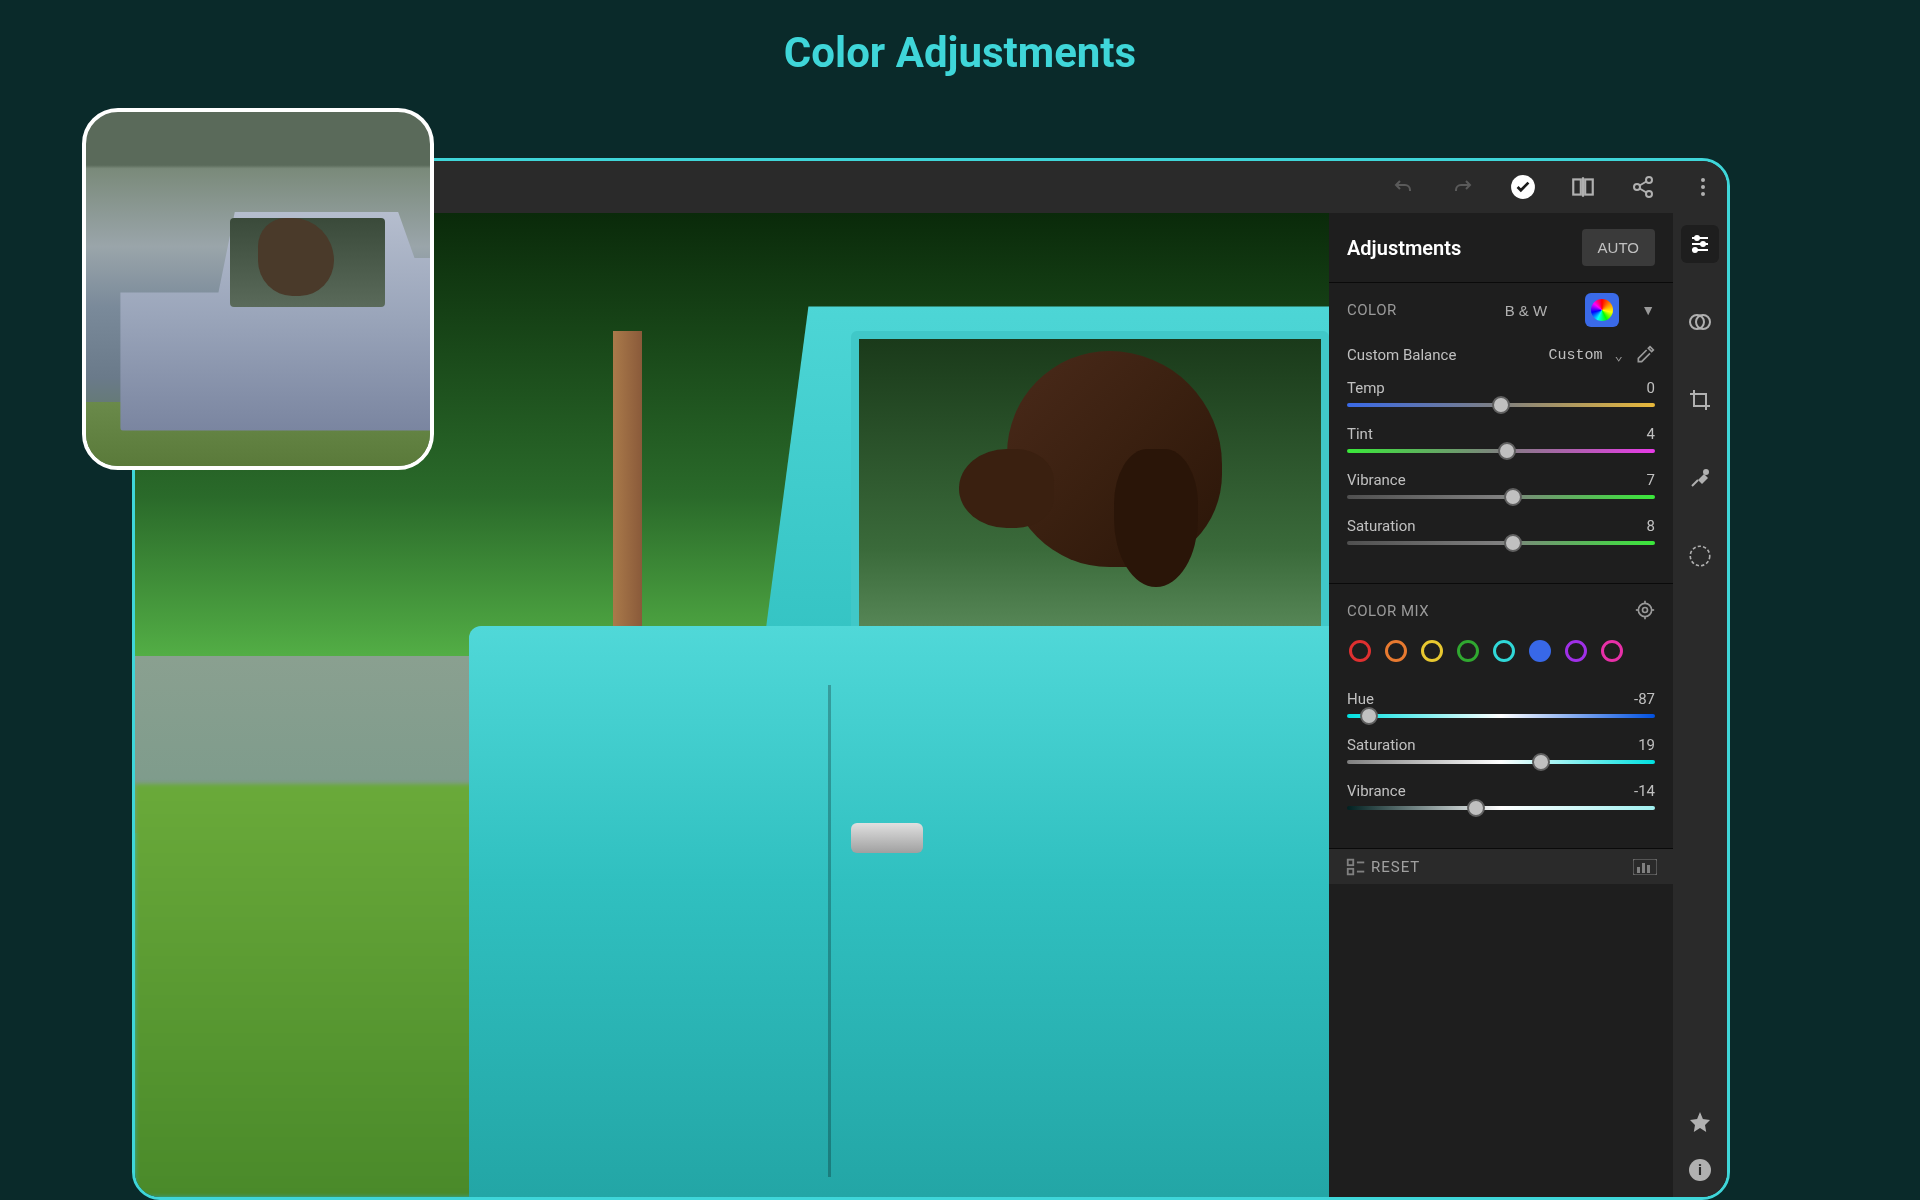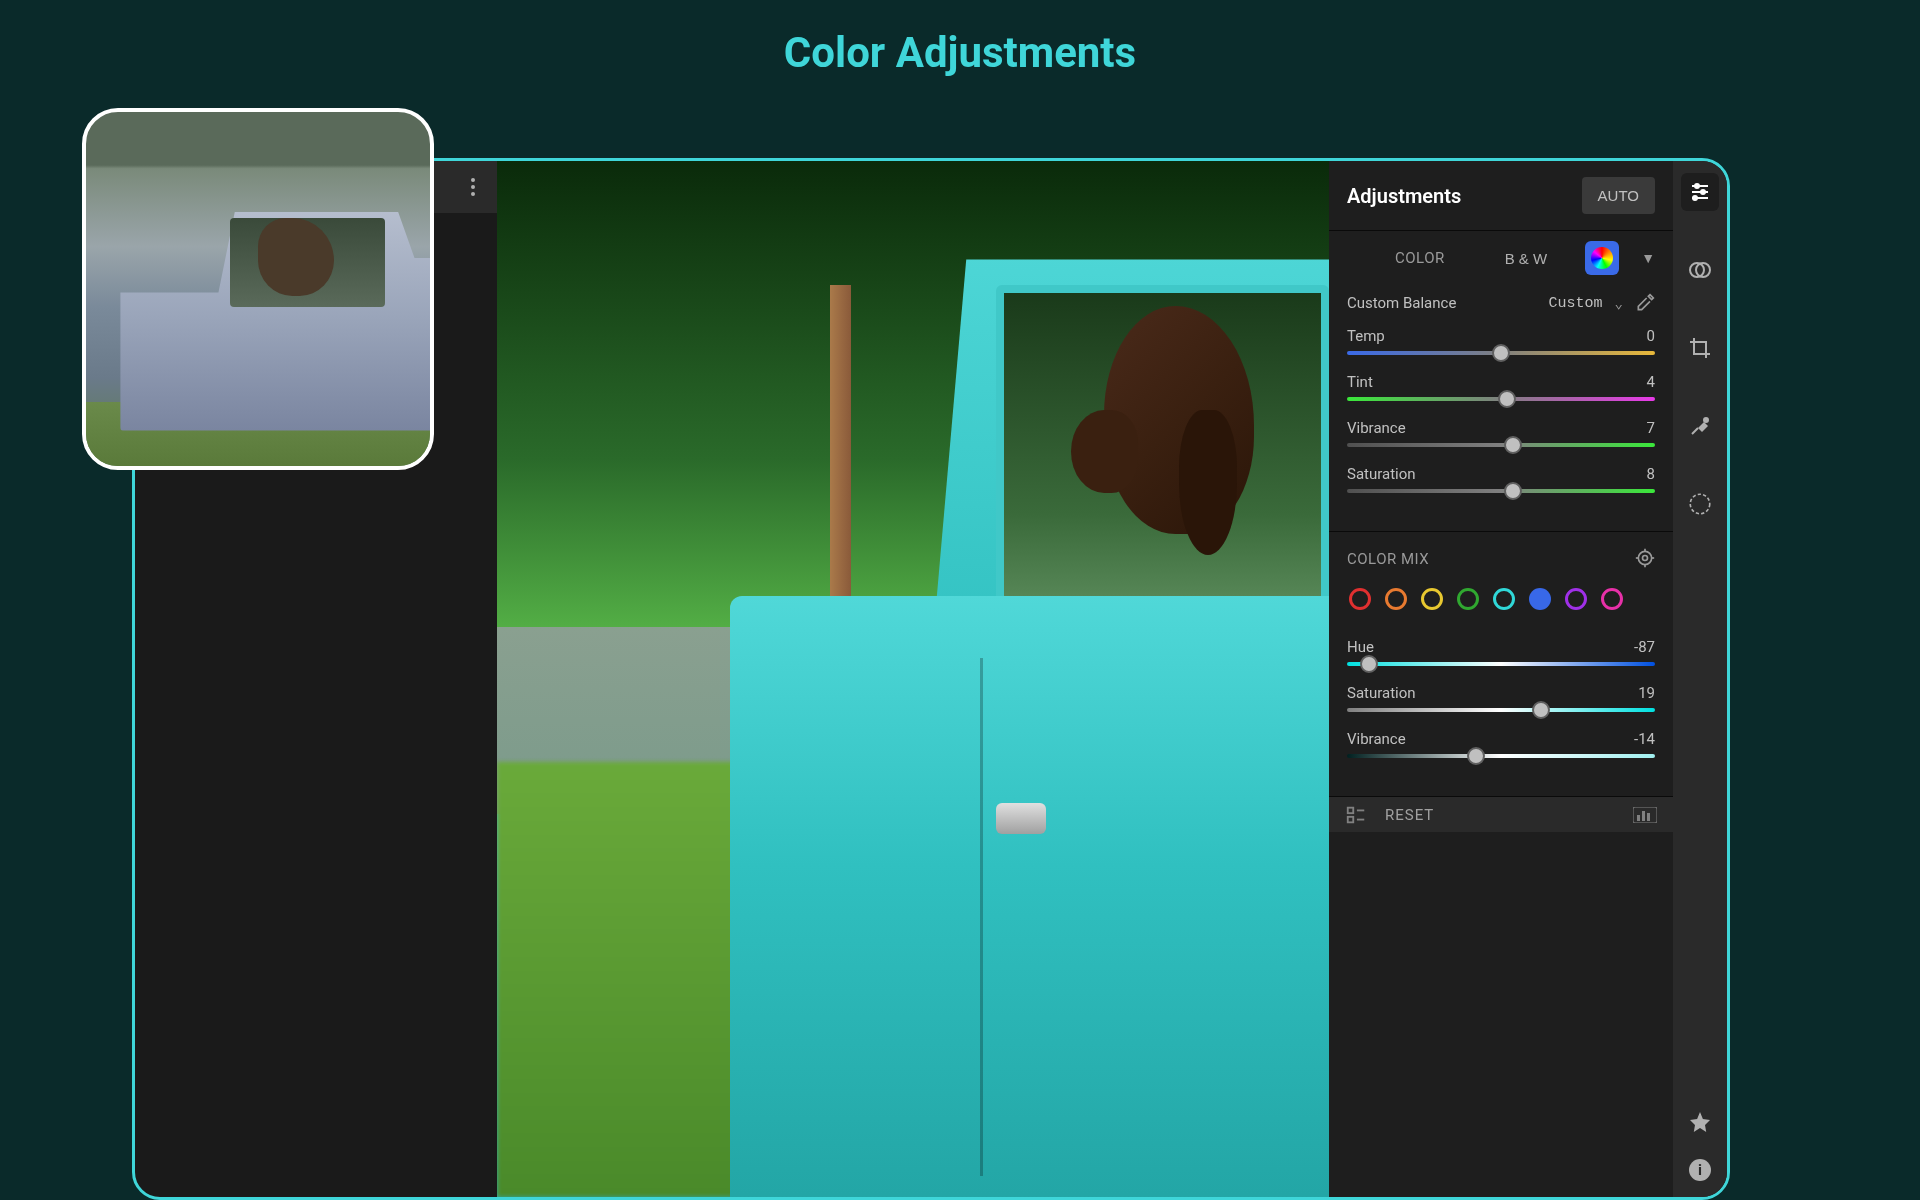--- a/index.html
+++ b/index.html
@@ -27,20 +27,21 @@
     position: absolute;
     top: 158px;
     left: 132px;
     width: 1598px;
     height: 1042px;
     background: #1a1a1a;
     border: 3px solid #3fd6d9;
     border-radius: 28px;
     overflow: hidden;
     display: flex;
+    flex-direction: column;
   }
 
   .thumbnail {
     position: absolute;
     top: 108px;
     left: 82px;
     width: 352px;
     height: 362px;
     border: 4px solid #ffffff;
     border-radius: 36px;
@@ -274,21 +275,20 @@
 
   .color-section {
     padding: 10px 18px 20px 18px;
     border-top: 1px solid #0a0a0a;
   }
   .color-header {
     display: flex;
     align-items: center;
     gap: 22px;
     margin-bottom: 18px;
-    margin-left: 48px;
   }
   .section-label {
     flex: 1;
     color: #9a9a9a;
     font-size: 15px;
     letter-spacing: 0.5px;
   }
   .bw-btn {
     background: transparent;
     color: #b0b0b0;
@@ -394,21 +394,21 @@
   }
   .swatch.active-solid {
     border: none;
   }
 
   .bottom-bar {
     height: 36px;
     background: #2a2a2a;
     display: flex;
     align-items: center;
-    gap: 18px;
+    gap: 4px;
     padding: 0 16px;
     border-top: 1px solid #0a0a0a;
   }
   .bottom-icon { color: #808080; cursor: pointer; }
   .reset-btn {
     color: #a0a0a0;
     font-size: 15px;
     letter-spacing: 1px;
     cursor: pointer;
   }

